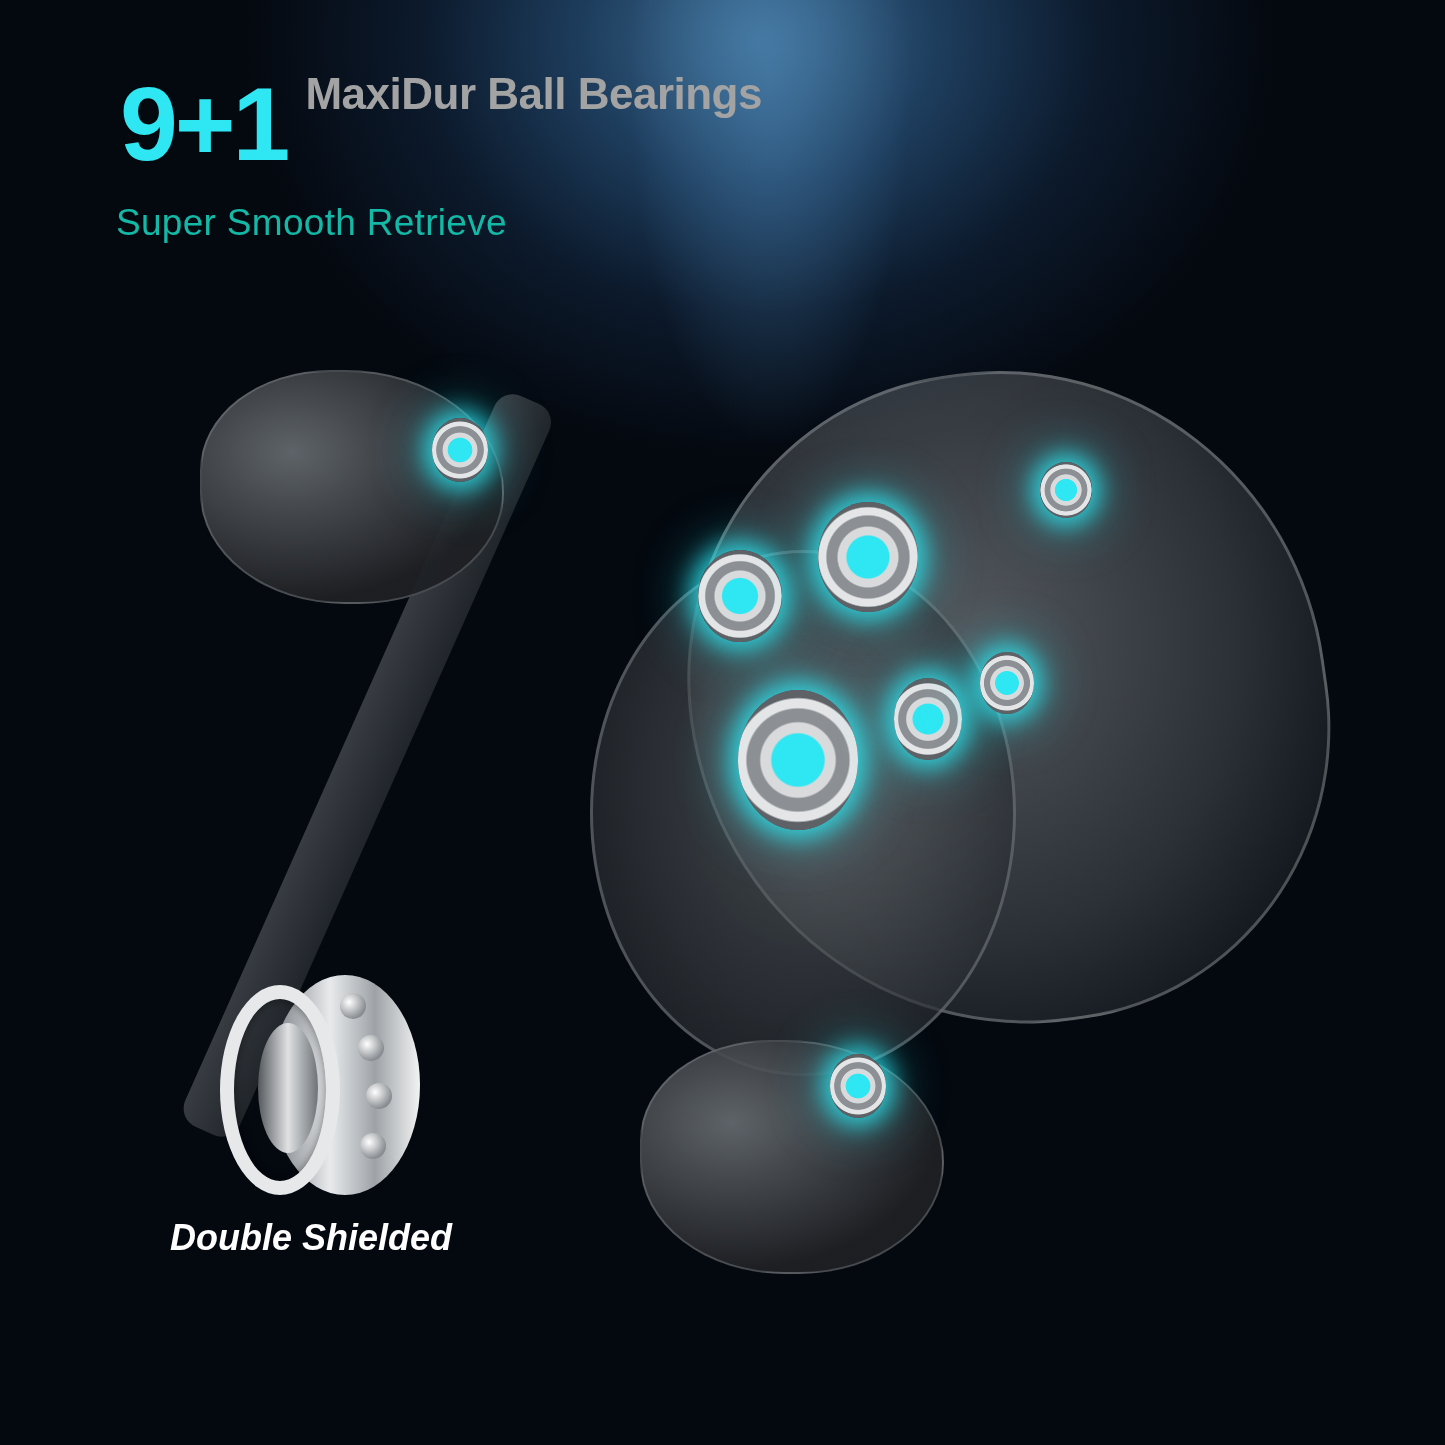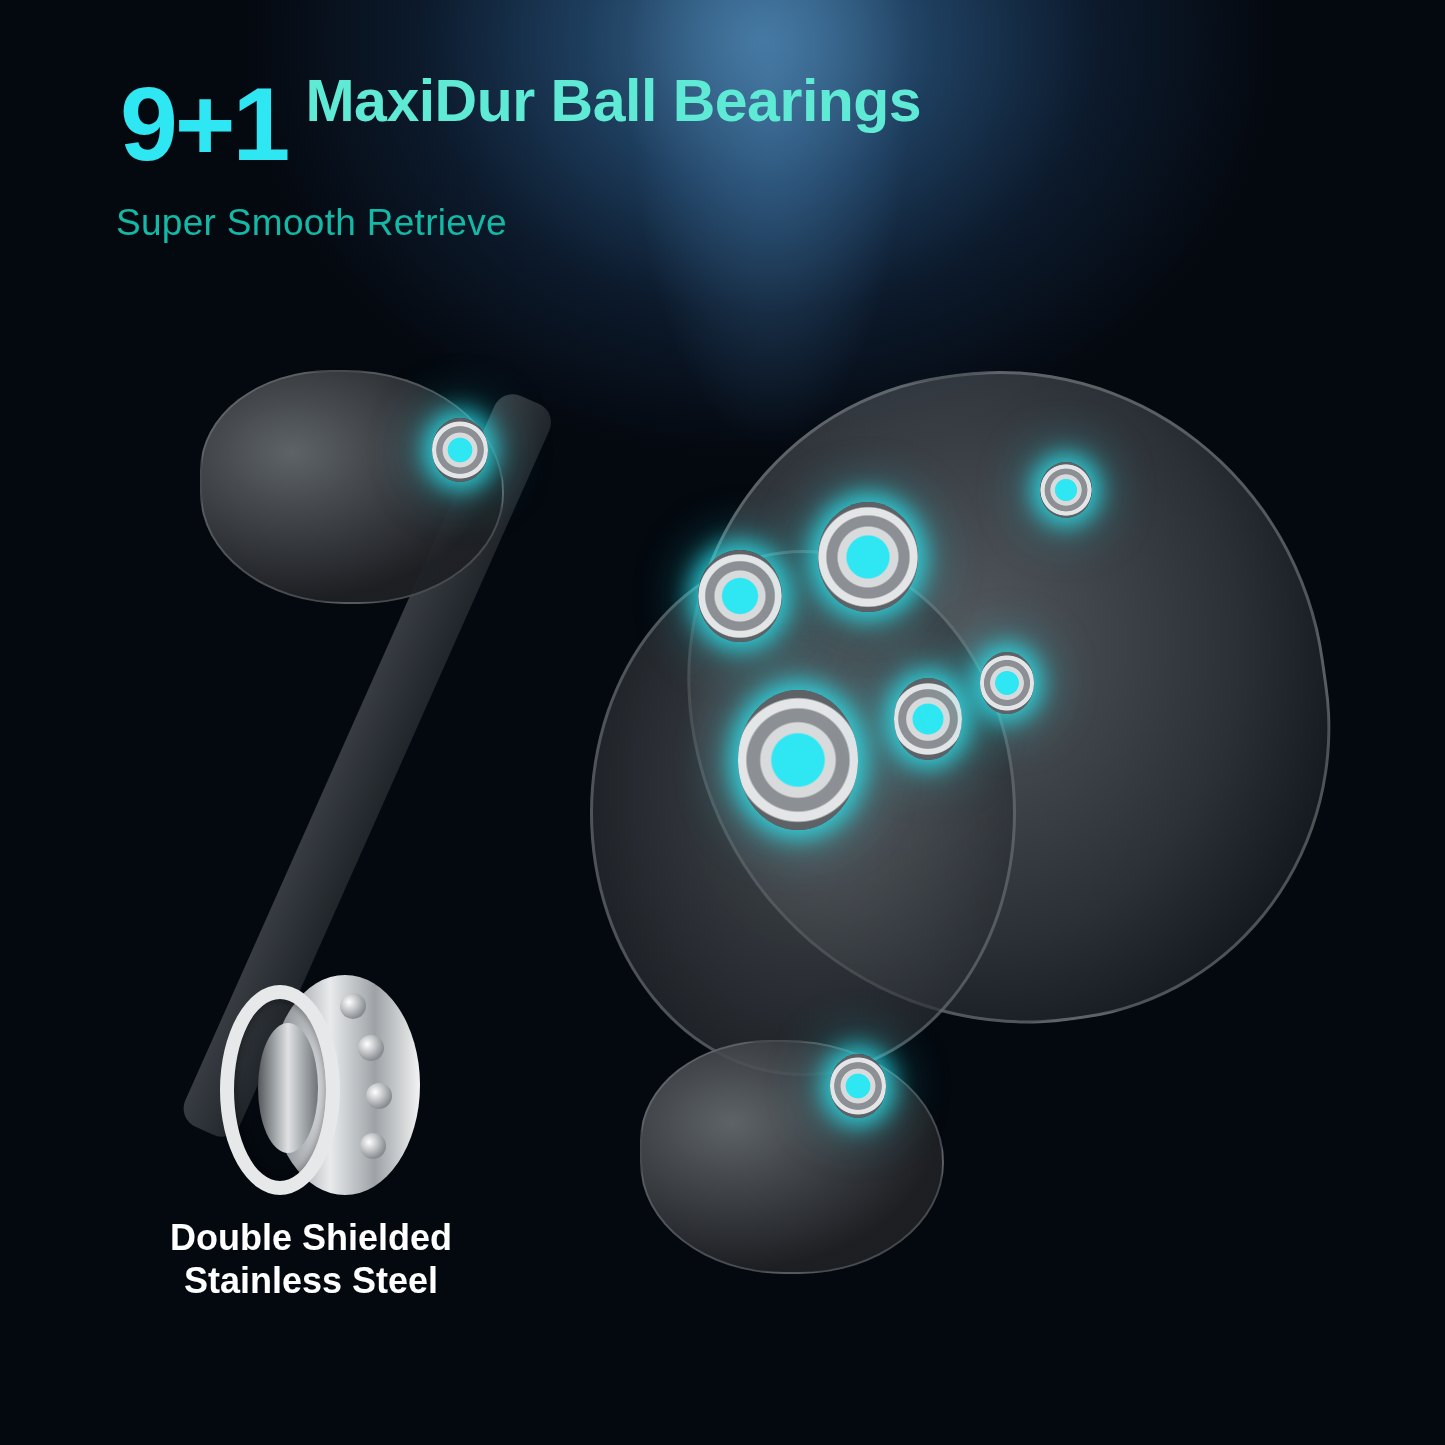--- a/index.html
+++ b/index.html
@@ -3,21 +3,21 @@
 <meta charset="utf-8">
 <style>
   html,body{margin:0;padding:0;}
   body{width:1445px;height:1445px;overflow:hidden;position:relative;
     background:radial-gradient(ellipse 520px 420px at 760px 40px, #3e6d92 0%, #1d3c5c 35%, #0c1a2c 65%, #04080f 100%);
     background-color:#04080f;font-family:"Liberation Sans",sans-serif;}
   .glowband{position:absolute;left:560px;top:0;width:420px;height:700px;
     background:radial-gradient(ellipse 200px 520px at 210px 80px, rgba(80,140,190,.45), rgba(20,40,70,0) 70%);}
   .headline{position:absolute;left:112px;top:72px;display:flex;align-items:flex-start;white-space:nowrap;margin-left:8px;}
   .hl-num{color:#2ee7f2;font-weight:bold;font-size:104px;letter-spacing:-3px;line-height:1;}
-  .hl-text{color:#5eead4;font-weight:bold;font-size:59px;margin-left:18px;letter-spacing:-.5px;line-height:1;}
+  .hl-text{color:#a3a3a3;font-weight:bold;font-size:44px;margin-left:18px;letter-spacing:-.5px;line-height:1;}
   .subhead{position:absolute;left:116px;top:202px;color:#14b8a6;font-size:37px;letter-spacing:.3px;}
   
   .reel{position:absolute;left:190px;top:370px;width:1160px;height:1000px;}
   .body-shell{position:absolute;left:500px;top:0;width:630px;height:650px;border-radius:48% 52% 46% 54%;
     background:radial-gradient(ellipse at 45% 40%, rgba(150,155,160,.55), rgba(70,75,80,.6) 55%, rgba(20,25,30,.6) 85%);
     border:3px solid rgba(180,185,190,.35);transform:rotate(-8deg);}
   .side-plate{position:absolute;left:400px;top:180px;width:420px;height:520px;border-radius:50%;
     background:radial-gradient(ellipse at 50% 45%, rgba(120,125,130,.55), rgba(40,45,50,.7) 75%);
     border:3px solid rgba(170,175,180,.35);}
   .arm{position:absolute;left:120px;top:90px;width:60px;height:800px;background:linear-gradient(90deg,rgba(90,95,100,.6),rgba(40,45,50,.8));
@@ -32,21 +32,21 @@
     box-shadow:0 0 22px 8px rgba(46,231,242,.75), 0 0 50px 14px rgba(46,231,242,.35);}
   
   .inset-ring{position:absolute;left:220px;top:965px;width:200px;height:235px;}
   .ring-outer{position:absolute;left:0;top:20px;width:120px;height:210px;border-radius:50%;border:14px solid #e6e8ea;box-sizing:border-box;
     box-shadow:inset 0 0 10px rgba(0,0,0,.5);}
   .ring-body{position:absolute;left:50px;top:10px;width:150px;height:220px;border-radius:50%;
     background:linear-gradient(90deg,#777b80,#e8eaec 40%,#9ea2a6 70%,#f2f3f4);}
   .ring-inner{position:absolute;left:38px;top:58px;width:60px;height:130px;border-radius:50%;
     background:linear-gradient(90deg,#55595d,#dfe1e3 50%,#6f7377);}
   .ball{position:absolute;width:26px;height:26px;border-radius:50%;background:radial-gradient(circle at 35% 35%,#fff,#8a8e92 70%);}
-  .inset-label{position:absolute;left:136px;top:1216px;width:350px;text-align:center;color:#fff;font-weight:bold;font-size:36px;line-height:43px;}
+  .inset-label{position:absolute;left:136px;top:1216px;width:350px;text-align:center;color:#fff;font-weight:bold;font-size:36px;line-height:43px;font-style:italic;}
 </style>
 </head>
 <body>
 
 <div class="glowband"></div>
 
 <div class="headline">
   <span class="hl-num">9+1</span>
   <span class="hl-text">MaxiDur Ball Bearings</span>
 </div>
@@ -74,14 +74,13 @@
   <div class="ring-outer"></div>
   <div class="ring-inner"></div>
   <div class="ball" style="left:120px;top:28px;"></div>
   <div class="ball" style="left:138px;top:70px;"></div>
   <div class="ball" style="left:146px;top:118px;"></div>
   <div class="ball" style="left:140px;top:168px;"></div>
 </div>
 
 <div class="inset-label">
   <div>Double Shielded</div>
-  <div>Stainless Steel</div>
 </div>
 
 </body></html>

